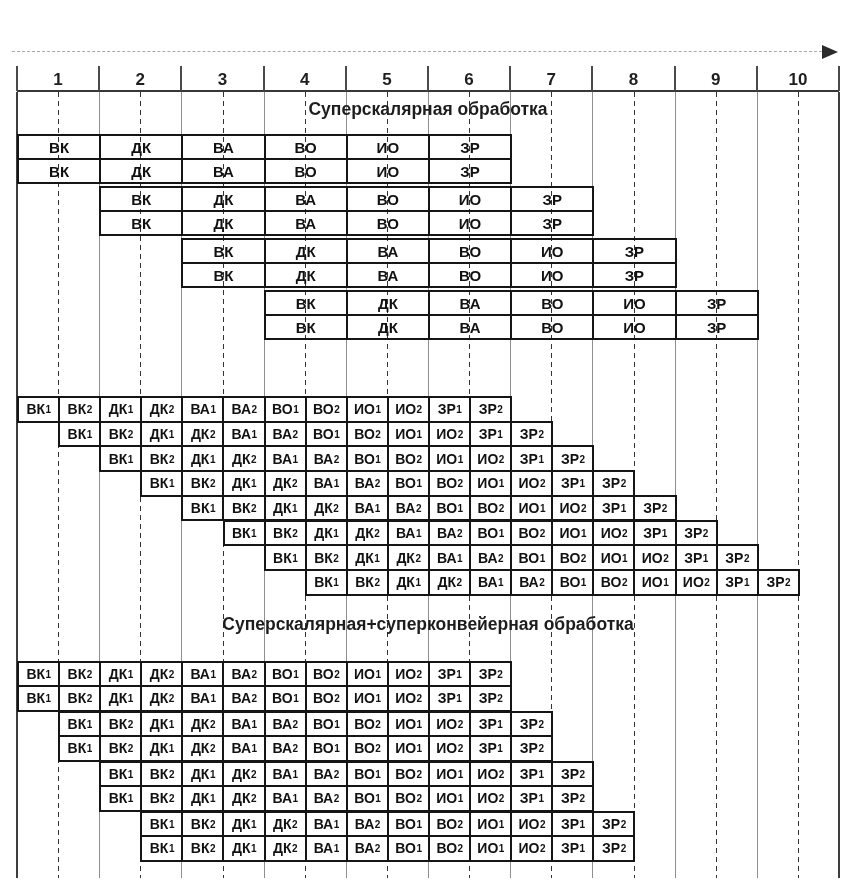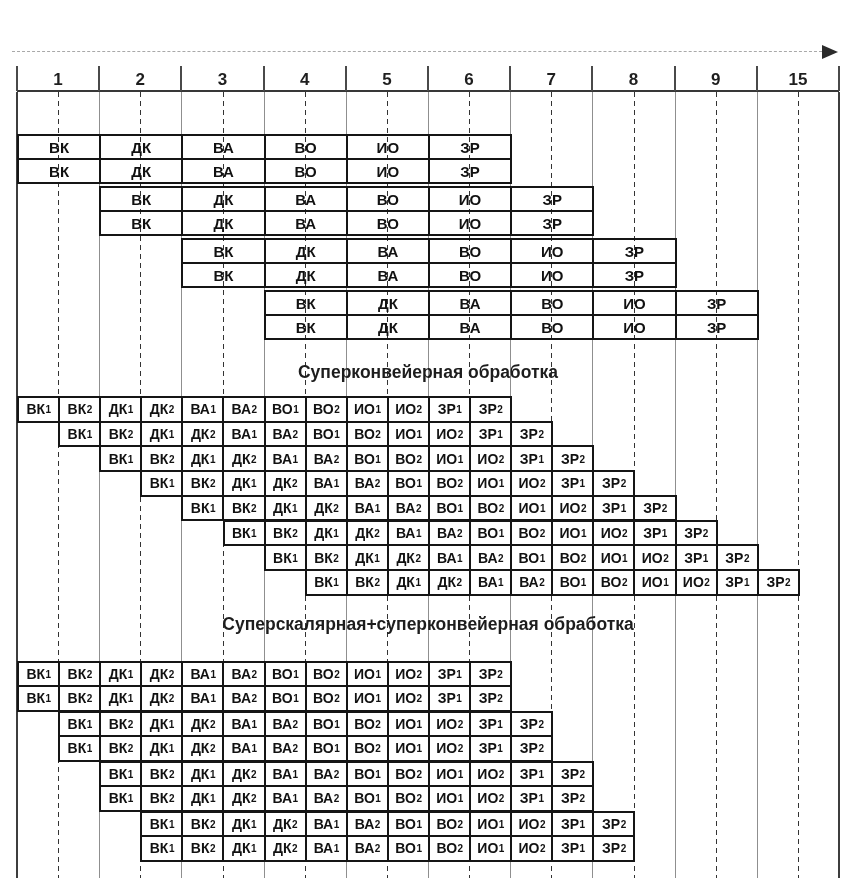--- a/index.html
+++ b/index.html
@@ -62,21 +62,21 @@
       <div class="ruler-tick" style="left: 838px; top: 66px; height: 25px;"></div>
       <div class="tick-label" style="left: 17px; width: 82.2px; top: 70px;">1</div>
       <div class="tick-label" style="left: 99.2px; width: 82.2px; top: 70px;">2</div>
       <div class="tick-label" style="left: 181.4px; width: 82.2px; top: 70px;">3</div>
       <div class="tick-label" style="left: 263.6px; width: 82.2px; top: 70px;">4</div>
       <div class="tick-label" style="left: 345.8px; width: 82.2px; top: 70px;">5</div>
       <div class="tick-label" style="left: 428px; width: 82.2px; top: 70px;">6</div>
       <div class="tick-label" style="left: 510.2px; width: 82.2px; top: 70px;">7</div>
       <div class="tick-label" style="left: 592.4px; width: 82.2px; top: 70px;">8</div>
       <div class="tick-label" style="left: 674.6px; width: 82.2px; top: 70px;">9</div>
-      <div class="tick-label" style="left: 756.8px; width: 82.2px; top: 70px;">15</div>
+      <div class="tick-label" style="left: 756.8px; width: 82.2px; top: 70px;">10</div>
     </div>
 
   <div id="grid">
       <div class="vline-outer" style="left: 16px; top: 92px; height: 786px;"></div>
       <div class="vline-solid" style="left: 99.2px; top: 92px; height: 786px;"></div>
       <div class="vline-solid" style="left: 181.4px; top: 92px; height: 786px;"></div>
       <div class="vline-solid" style="left: 263.6px; top: 92px; height: 786px;"></div>
       <div class="vline-solid" style="left: 345.8px; top: 92px; height: 786px;"></div>
       <div class="vline-solid" style="left: 428px; top: 92px; height: 786px;"></div>
       <div class="vline-solid" style="left: 510.2px; top: 92px; height: 786px;"></div>
@@ -89,21 +89,21 @@
       <div class="vline-dashed" style="left: 222.5px; top: 92px; height: 786px;"></div>
       <div class="vline-dashed" style="left: 304.7px; top: 92px; height: 786px;"></div>
       <div class="vline-dashed" style="left: 386.9px; top: 92px; height: 786px;"></div>
       <div class="vline-dashed" style="left: 469.1px; top: 92px; height: 786px;"></div>
       <div class="vline-dashed" style="left: 551.3px; top: 92px; height: 786px;"></div>
       <div class="vline-dashed" style="left: 633.5px; top: 92px; height: 786px;"></div>
       <div class="vline-dashed" style="left: 715.7px; top: 92px; height: 786px;"></div>
       <div class="vline-dashed" style="left: 797.9px; top: 92px; height: 786px;"></div>
     </div>
 
-  <div class="section-title title-s2">Суперконвейерная обработка</div>
+  <div class="section-title title-s1">Суперскалярная обработка</div>
   <div class="section-title title-s3">Суперскалярная+суперконвейерная обработка</div>
 
   <div id="rows-superscalar">
       <div class="prow" style="left: 17px; top: 134px; height: 26px;">
         <div class="cell" style="width: 84.2px; height: 26px; font-size: 15px;">ВК</div>
         <div class="cell" style="width: 84.2px; height: 26px; font-size: 15px;">ДК</div>
         <div class="cell" style="width: 84.2px; height: 26px; font-size: 15px;">ВА</div>
         <div class="cell" style="width: 84.2px; height: 26px; font-size: 15px;">ВО</div>
         <div class="cell" style="width: 84.2px; height: 26px; font-size: 15px;">ИО</div>
         <div class="cell" style="width: 84.2px; height: 26px; font-size: 15px;">ЗР</div>

